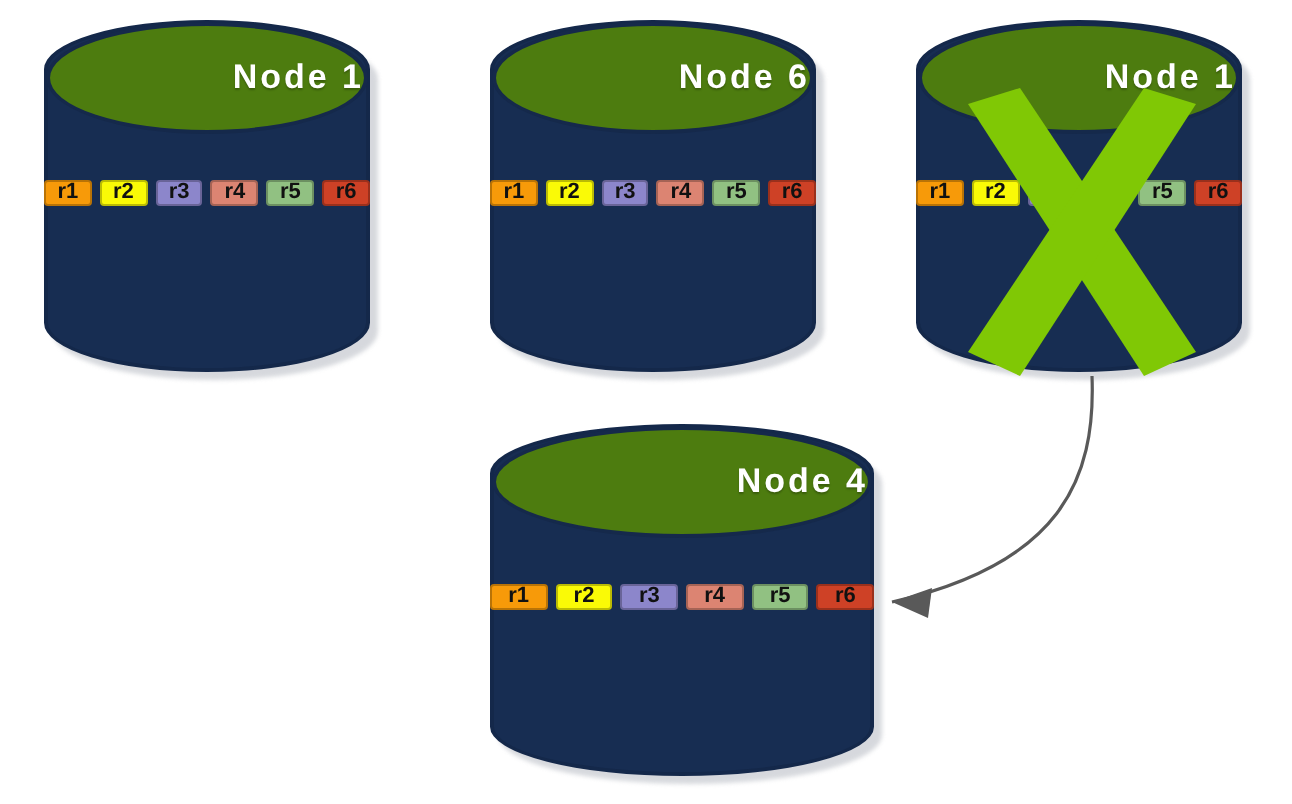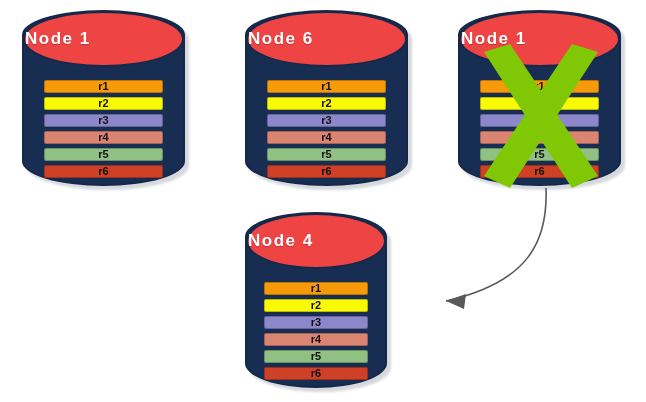--- a/index.html
+++ b/index.html
@@ -47,45 +47,45 @@
     background: #172D52;
     border-radius: 50% / 14%;
     border: 2px solid #14284A;
   }
   .node .cap {
     position: absolute;
     left: 1px;
     right: 1px;
     top: 1px;
     height: 56px;
-    background: #ef4444;
+    background: #4d7c0f;
     border: 2px solid #15294B;
     border-radius: 50%;
     box-sizing: border-box;
     display: flex;
     align-items: center;
-    justify-content: flex-start;
+    justify-content: flex-end;
   }
   .node .cap-label {
     color: #ffffff;
     font-weight: bold;
     font-size: 17px;
     letter-spacing: 1.5px;
     text-shadow: 0 1px 1px rgba(0,0,0,.25);
     white-space: nowrap;
     user-select: none;
   }
 
   .rows {
     position: absolute;
     left: 0;
     right: 0;
-    top: 70px;
+    top: 80px;
     display: flex;
-    flex-direction: column;
+    flex-direction: row;
     align-items: center;
     gap: 4px;
   }
   .row {
     width: 73%;
     height: 13px;
     border-radius: 2px;
     display: flex;
     align-items: center;
     justify-content: center;
@@ -205,21 +205,21 @@
     </div>
   </div>
 
   <svg class="x-mark" style="left:480px; top:44px;" width="122" height="148" viewBox="0 0 122 148">
     <g fill="#80C805">
       <polygon points="4,8 30,0 118,132 92,144"></polygon>
       <polygon points="118,8 92,0 4,132 30,144"></polygon>
     </g>
   </svg>
 
-  <div class="node" style="left:245px; top:212px; width:142px; height:176px;">
+  <div class="node" style="left:245px; top:212px; width:192px; height:176px;">
     <div class="shadow"></div>
     <div class="body"></div>
     <div class="cap">
       <span class="cap-label">Node  4</span>
     </div>
     <div class="rows">
       <div class="row" style="background:#F79A09">
         <span class="row-label">r1</span>
       </div>
       <div class="row" style="background:#FAFA06">

